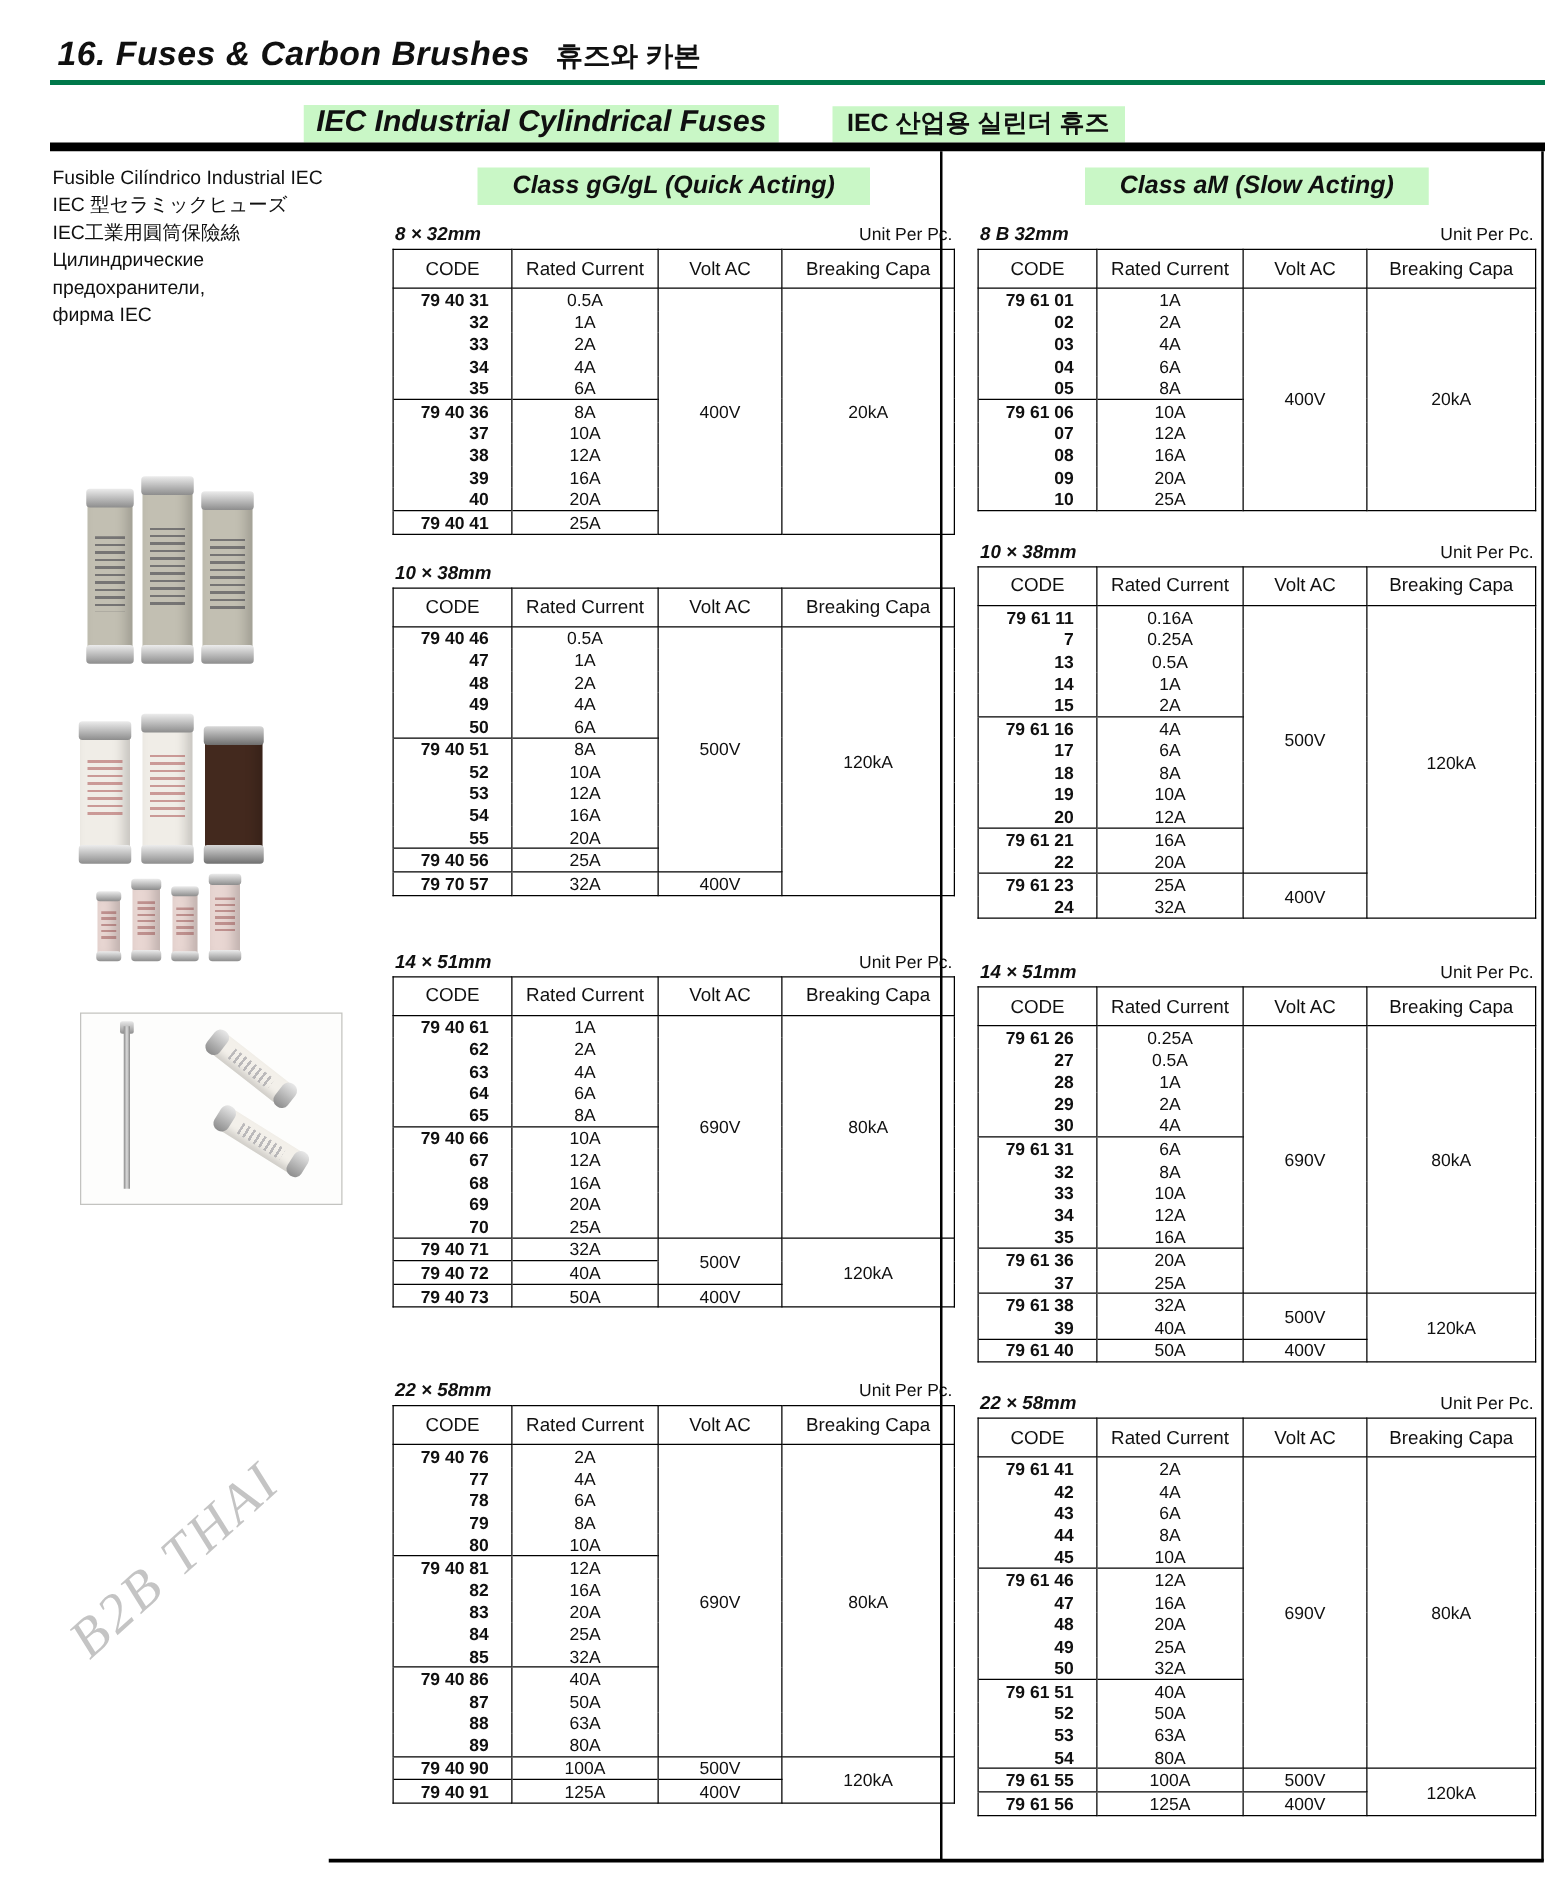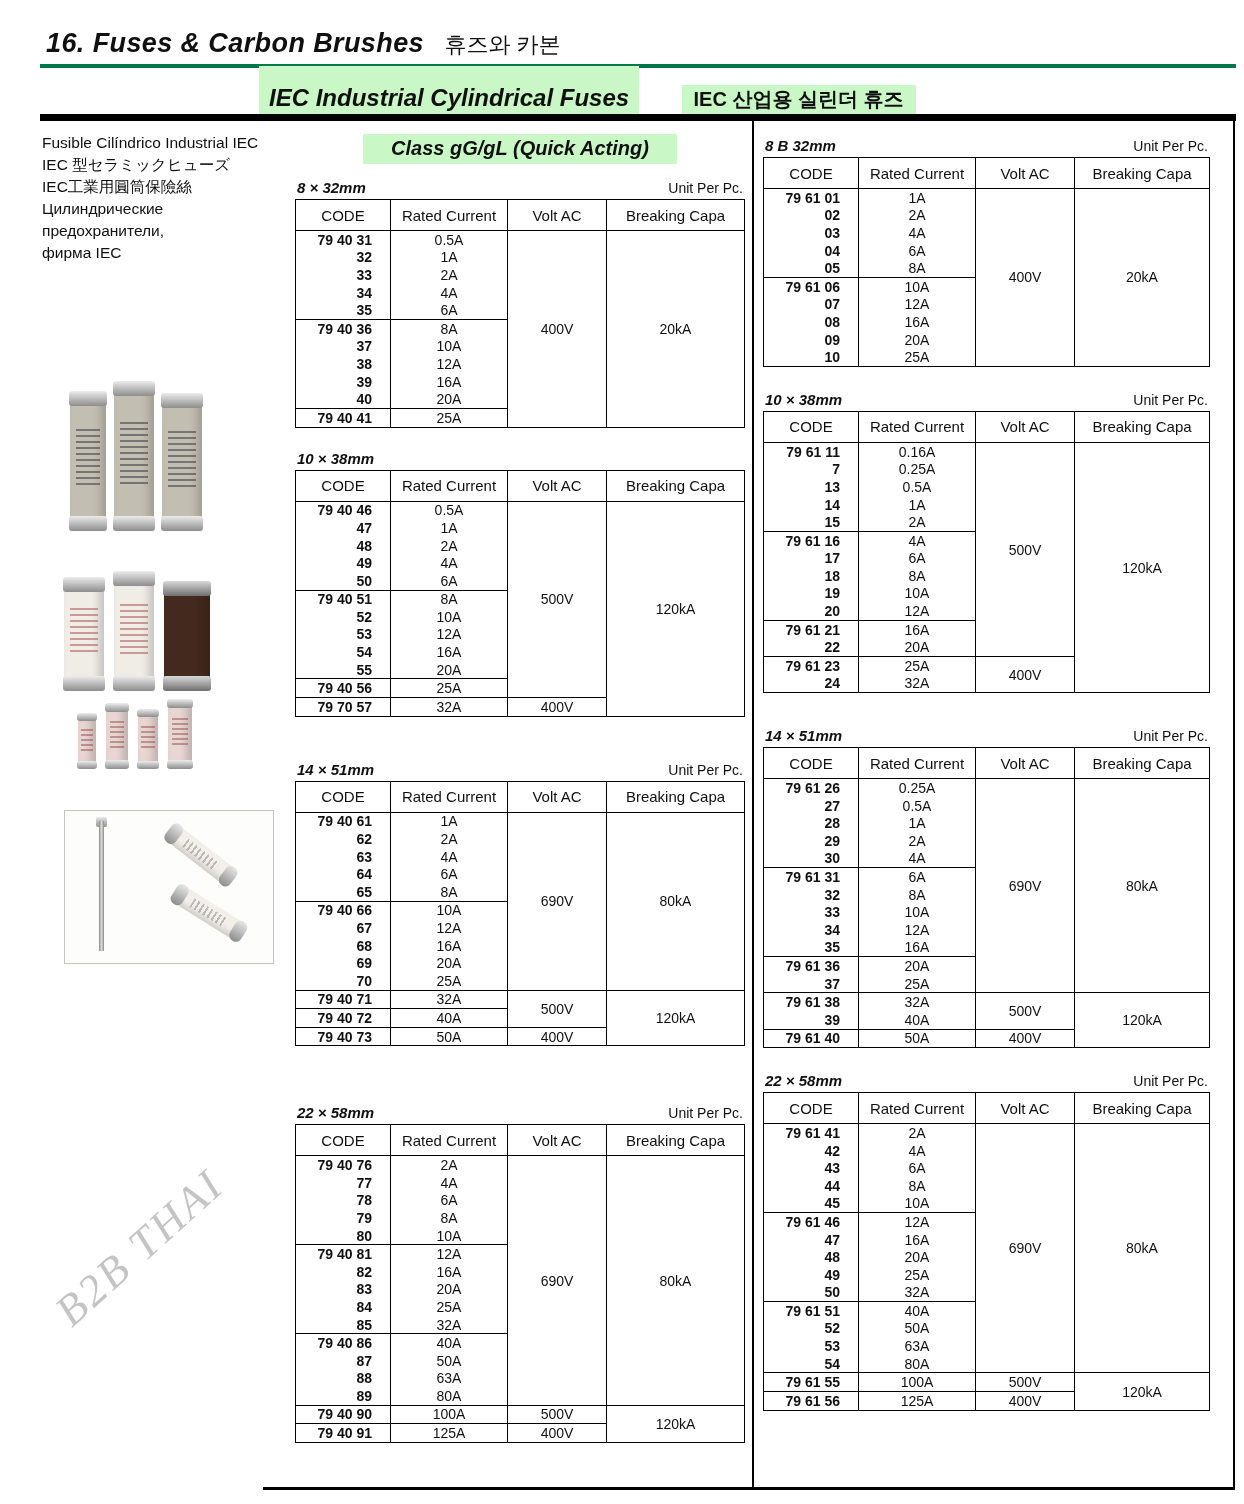--- a/index.html
+++ b/index.html
@@ -6,25 +6,25 @@
   body {
     width: 1244px; height: 1504px; position: relative;
     background: #ffffff; color: #101010;
     font-family: "Liberation Sans", sans-serif;
   }
   .page { position: absolute; left: 0; top: 0; width: 1244px; height: 1504px; background: #fff; overflow: hidden; }
 
   
   .page-header { position: absolute; left: 46px; top: 28px; white-space: nowrap; }
   .ph-en { font-style: italic; font-weight: bold; font-size: 27px; letter-spacing: .4px; }
-  .ph-ko { font-weight: normal; font-size: 22px; margin-left: 16px; }
+  .ph-ko { font-weight: bold; font-size: 22px; margin-left: 16px; }
   .green-rule { position: absolute; left: 40px; top: 64px; width: 1196px; height: 4px; background: #00784a; }
   .title-row { position: absolute; left: 243px; top: 84px; white-space: nowrap; }
   .hl { background: #c9f7c6; }
-  .hl.en { font-style: italic; font-weight: bold; font-size: 24px; padding: 18px 10px 3px; margin-left: 16px; }
+  .hl.en { font-style: italic; font-weight: bold; font-size: 24px; padding: 0 10px 3px; }
   .hl.ko { font-weight: bold; font-size: 20px; padding: 3px 12px 4px; margin-left: 38px; }
   .black-bar { position: absolute; left: 40px; top: 114px; width: 1196px; height: 7px; background: #000; }
 
   
   .vline { position: absolute; top: 121px; width: 2px; height: 1368px; background: #000; }
   .vline.center { left: 752px; }
   .vline.right  { left: 1233px; }
   .hline.bottom { position: absolute; left: 263px; top: 1487px; width: 972px; height: 3px; background: #000; }
 
   
@@ -62,21 +62,21 @@
   .fzh .prt { position: absolute; left: 20px; right: 20px; top: 5px; bottom: 5px;
               background: repeating-linear-gradient(to right, rgba(120,120,130,.45) 0 2px, transparent 2px 5px); }
   .fzh.a { left: 96px; top: 34px; transform: rotate(38deg); }
   .fzh.b { left: 104px; top: 92px; transform: rotate(32deg); }
 
   .watermark { position: absolute; left: 62px; top: 1292px; transform: rotate(-42deg); transform-origin: left center;
                font-family: "Liberation Serif", serif; font-style: italic; font-size: 44px; letter-spacing: 3px;
                color: rgba(125,125,125,.45); white-space: nowrap; }
 
   
-  .col { position: absolute; top: 122px; }
+  .col { position: absolute; top: 122px; margin-left: 19px; }
   .col-left  { left: 295px; width: 450px; }
   .col-right { left: 763px; width: 447px; }
   .class-header { margin-top: 12px; text-align: center; }
   .class-header span { display: inline-block; background: #c9f7c6; font-style: italic; font-weight: bold; font-size: 20px; padding: 3px 28px 4px; }
 
   .tbl { display: block; }
   .size-row { display: flex; justify-content: space-between; align-items: baseline; margin-bottom: 3px; padding: 0 2px; }
   .size-label { font-style: italic; font-weight: bold; font-size: 15px; }
   .unit-label { font-size: 14px; }
 
@@ -484,20 +484,23 @@
               <td class="code gs last">79 40 91</td>
               <td class="amp gs last">125A</td>
               <td class="span-cell" rowspan="1">400V</td>
             </tr>
           </tbody>
         </table>
       </section>
   </div>
 
   <div class="col col-right">
+    <div class="class-header">
+      <span>Class aM (Slow Acting)</span>
+    </div>
     <section class="tbl" style="margin-top:15px">
         <div class="size-row">
           <span class="size-label">8 B 32mm</span>
           <span class="unit-label">Unit Per Pc.</span>
         </div>
         <table class="fuse-table">
           <thead>
             <tr>
               <th class="c0">CODE</th>
               <th class="c1">Rated Current</th>

